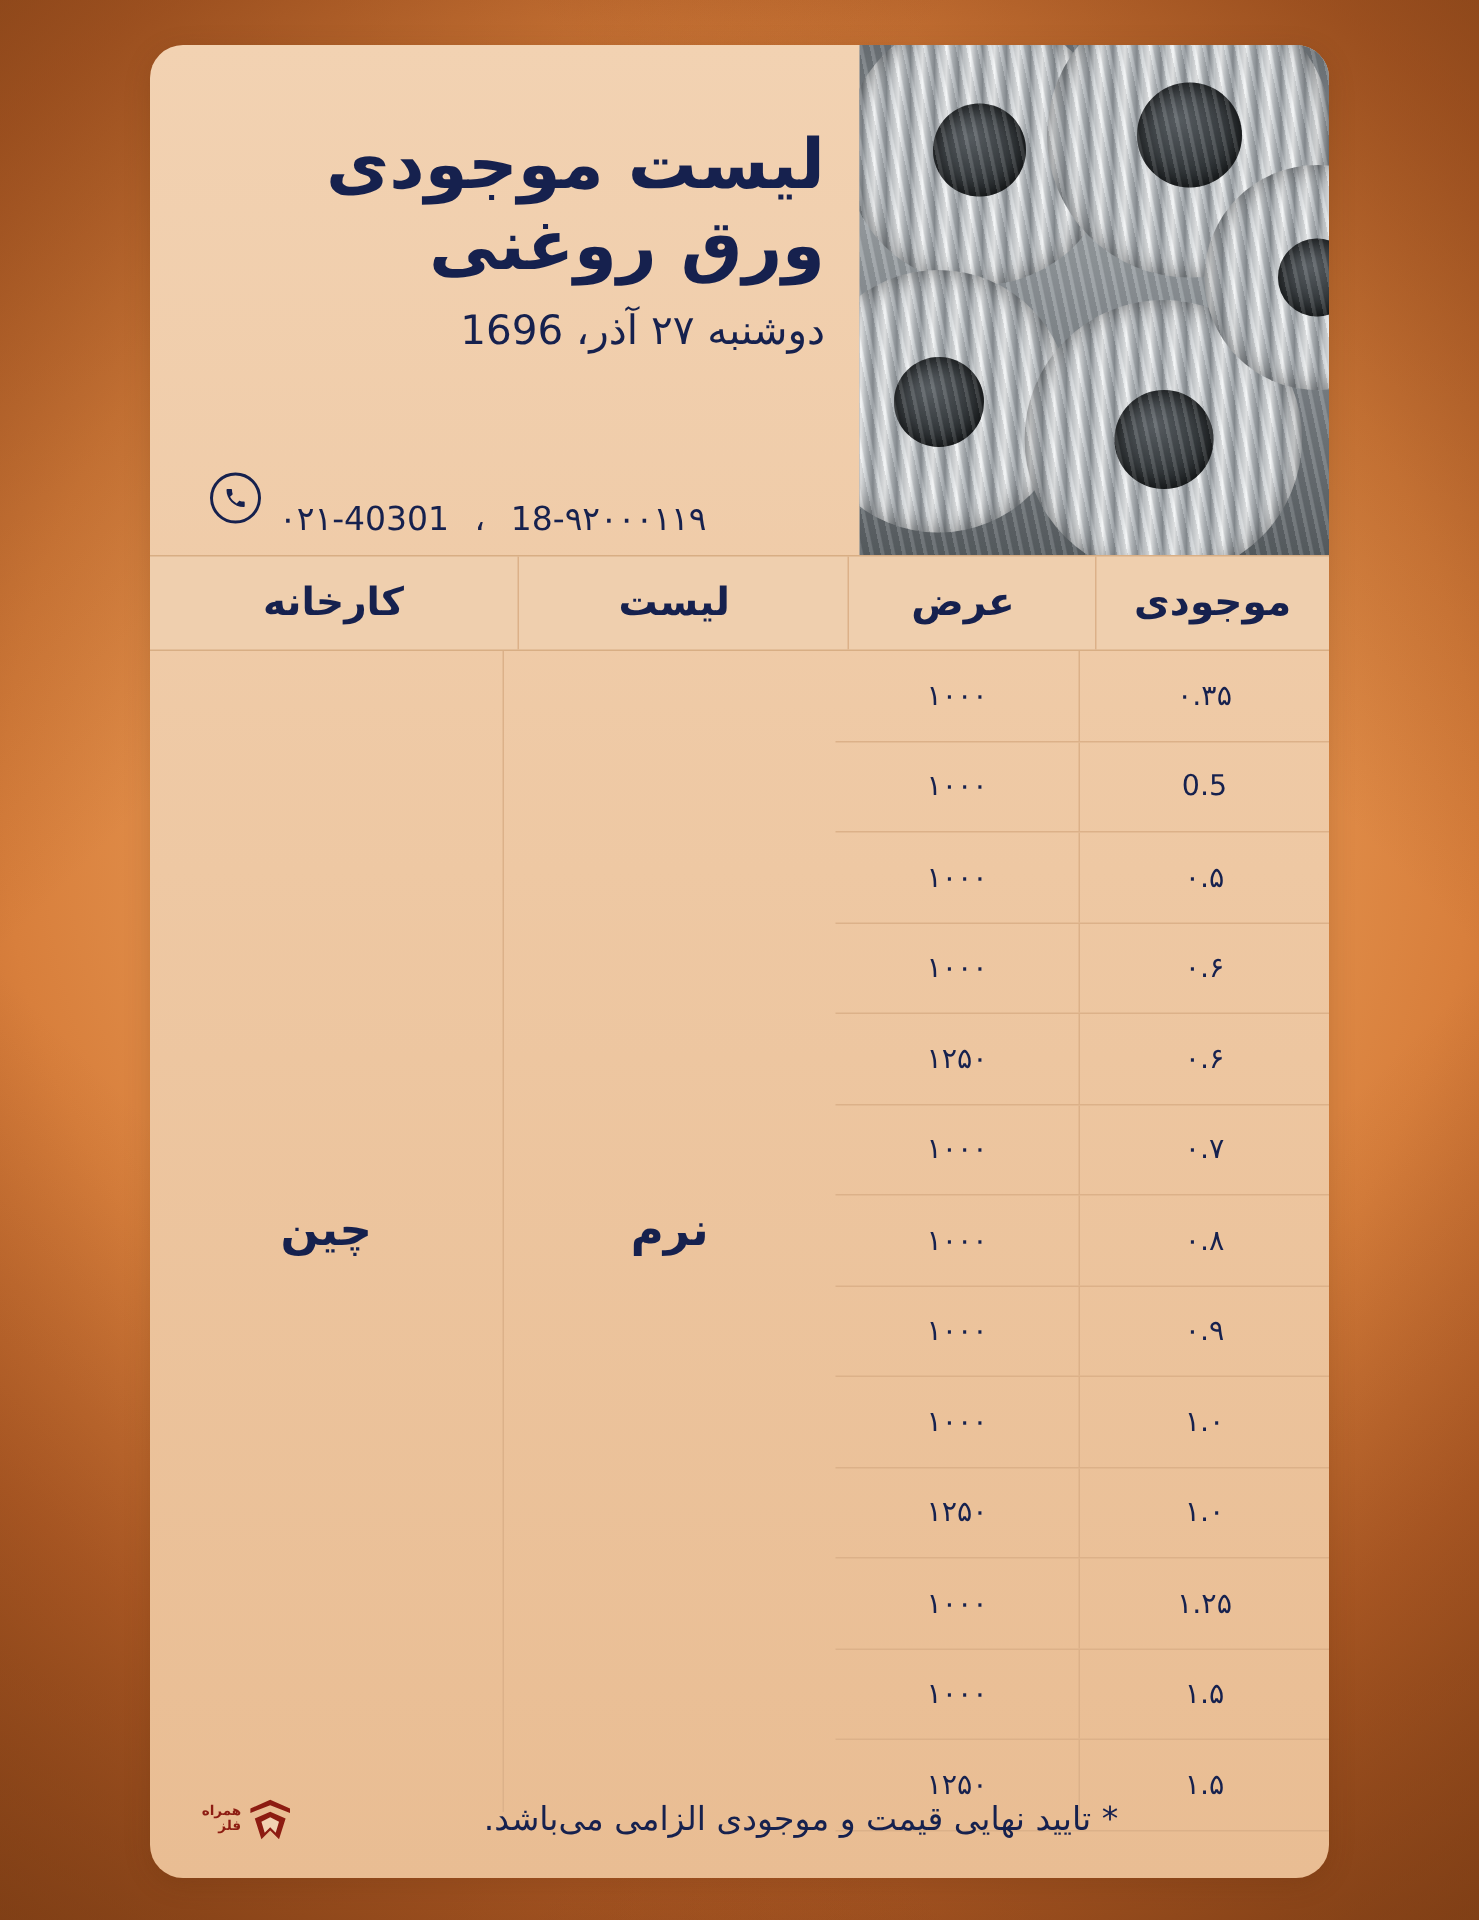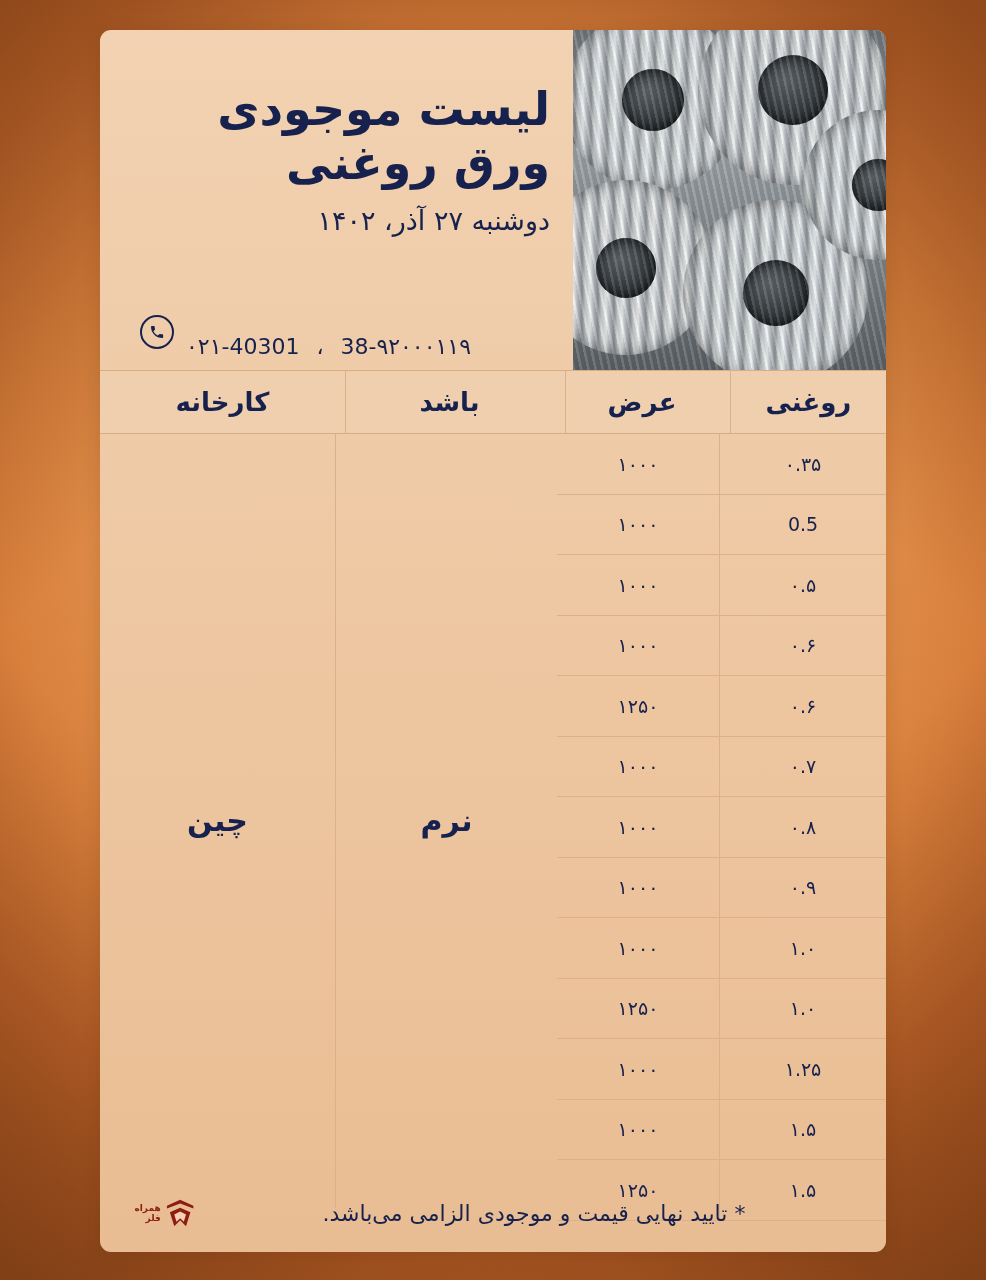--- a/index.html
+++ b/index.html
@@ -28,21 +28,21 @@
     pointer-events: none;
   }
 
   .card {
     position: absolute;
     left: 100px;
     top: 30px;
     width: 786px;
     height: 1222px;
     background: linear-gradient(180deg, #f2d2b2 0%, #eec8a3 45%, #e9bd93 100%);
-    border-radius: 11px;
+    border-radius: 22px;
     overflow: hidden;
     box-shadow: 0 4px 18px rgba(80,40,10,0.18);
   }
 
   
   .header {
     position: relative;
     height: 340px;
   }
   .hero-img {
@@ -263,43 +263,43 @@
       </div>
       <div class="coil" style="width:150px;height:150px;left:230px;top:80px;">
         <div class="hole" style="width:52px;height:52px;"></div>
       </div>
       <div class="steel-lines"></div>
     </div>
 
     <div class="header-text">
       <div class="title-line1">لیست موجودی</div>
       <div class="title-line2">ورق روغنی</div>
-      <div class="subtitle">دوشنبه ۲۷ آذر، ۱۴۰۲</div>
+      <div class="subtitle">دوشنبه ۲۷ آذر، 1696</div>
     </div>
 
     <div class="phone-row">
       <div class="phone-icon">
         <svg viewBox="0 0 24 24">
             <path d="M6.6 10.8c1.4 2.8 3.8 5.1 6.6 6.6l2.2-2.2c.3-.3.7-.4 1.1-.3 1.2.4 2.4.6 3.7.6.6 0 1 .4 1 1V20c0 .6-.4 1-1 1C10.6 21 3 13.4 3 4c0-.6.4-1 1-1h3.5c.6 0 1 .4 1 1 0 1.3.2 2.5.6 3.7.1.4 0 .8-.3 1.1l-2.2 2z"></path>
           </svg>
       </div>
       <div class="phones">
-        <span>38-۹۲۰۰۰۱۱۹</span>
+        <span>18-۹۲۰۰۰۱۱۹</span>
         <span class="phone-sep">،</span>
         <span>۰۲۱-40301</span>
       </div>
     </div>
   </div>
 
   <div class="table">
 
     <div class="thead">
-      <div class="th col-thk">روغنی</div>
+      <div class="th col-thk">موجودی</div>
       <div class="th col-wid">عرض</div>
-      <div class="th col-qual">باشد</div>
+      <div class="th col-qual">لیست</div>
       <div class="th col-fac">کارخانه</div>
     </div>
 
     <div class="tbody">
       <div class="rows-wrap" id="rows-wrap">
           <div class="row">
             <div class="cell col-thk">۰.۳۵</div>
             <div class="cell col-wid">۱۰۰۰</div>
           </div>
           <div class="row">

